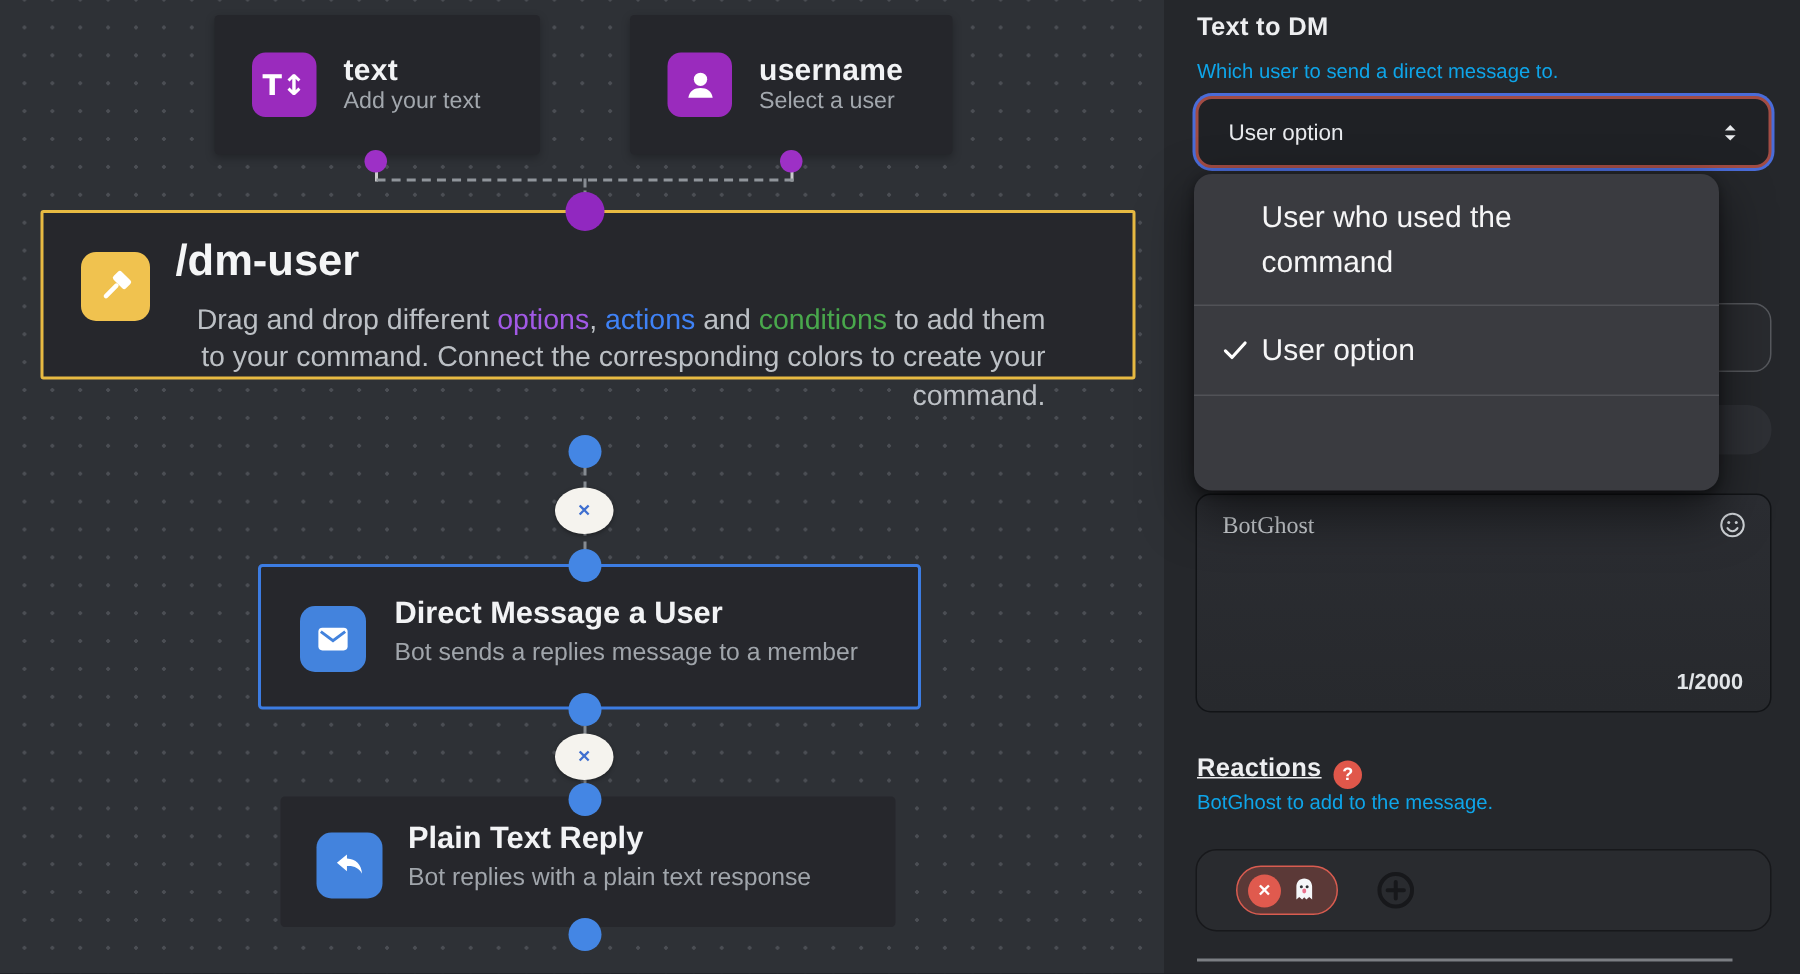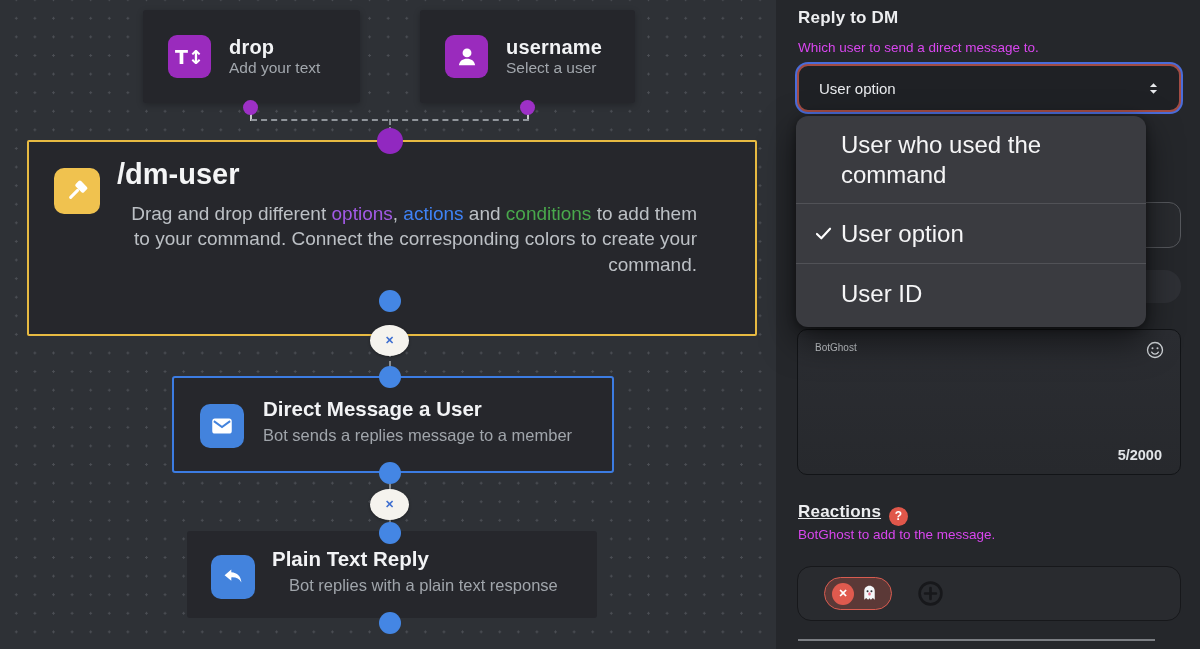--- a/index.html
+++ b/index.html
@@ -26,21 +26,21 @@
     display:flex; align-items:center; justify-content:center;
   }
   .purple-bg { background:#9a2bbd; }
   .blue-bg   { background:#4383dd; }
   .yellow-bg { background:#f0c24f; }
   .node-title { font-size:20px; font-weight:bold; color:#f2f3f5; letter-spacing:.2px; }
   .node-sub   { font-size:15.5px; color:#a2a7ad; margin-top:0; }
   .tglyph { color:#fff; font-weight:bold; font-size:19px; font-family:"DejaVu Sans", sans-serif; }
 
   .cmd-block {
-    position:absolute; left:27px; top:140px; width:730px; height:196px;
+    position:absolute; left:27px; top:140px; width:730px; height:113px;
     background:#26272c; border:2px solid #e7ba42; border-radius:2px;
   }
   .cmd-icon { position:absolute; left:25px; top:26px; width:46px; height:46px;
     border-radius:10px; display:flex; align-items:center; justify-content:center; }
   .cmd-title { position:absolute; left:88px; top:16px; font-size:29px; font-weight:bold; color:#f4f5f6; }
   .cmd-desc { position:absolute; left:90px; top:59px; width:578px; font-size:19px; line-height:1.33; color:#bcc0c5;text-align:right; }
 
   .action-block { position:absolute; background:#26272c; border-radius:3px; }
   .ab-border-blue { border:2px solid #3c7ce2; }
   .ab-icon { position:absolute; left:26px; top:26px; width:44px; height:44px; border-radius:10px;
@@ -58,39 +58,39 @@
   .unlink {
     position:absolute; width:39px; height:31px; background:#f5f3ee; border-radius:50%;
     display:flex; align-items:center; justify-content:center;
     box-shadow:0 1px 3px rgba(0,0,0,.35);
     color:#3f6fd0; font-size:11px; font-weight:bold;
   }
 
   
   .panel { position:absolute; left:776px; top:0; width:424px; height:649px; background:#25272b; }
   .p-heading { position:absolute; font-size:17px; font-weight:bold; color:#edeef0; letter-spacing:.2px; }
-  .p-help { position:absolute; font-size:13.5px; color:#d946ef; }
+  .p-help { position:absolute; font-size:13.5px; color:#0ea5e9; }
   .select {
     position:absolute; left:21px; top:64px; width:384px; height:48px;
     background:#1f2125; border:2px solid #a24c44; border-radius:11px;
     box-shadow:0 0 0 2px #4a6cd9;
     display:flex; align-items:center; padding:0 16px 0 20px;
     font-size:15px; color:#e8eaed; cursor:pointer;
   }
   .select .spacer { flex:1; }
   .hidden-field { position:absolute; left:21px; top:202px; width:384px; height:46px;
     border:1.5px solid #56585d; border-radius:12px; background:#292b2f; }
   .hidden-pill { position:absolute; left:21px; top:270px; width:384px; height:33px;
     border-radius:16px; background:#2e3035; }
   .msgbox {
     position:absolute; left:21px; top:329px; width:384px; height:146px;
     background:linear-gradient(#2b2d32,#27292d);
     border:1.5px solid #121417; border-radius:10px;
   }
-  .msg-text { position:absolute; left:17px; top:12px; font-size:10px; color:#ccd0d4; }
+  .msg-text { position:absolute; left:17px; top:12px; font-size:16px; color:#ccd0d4;font-family:Liberation Serif, serif; }
   .msg-emoji { position:absolute; right:15px; top:10px; width:20px; height:20px; cursor:pointer; }
   .msg-count { position:absolute; right:18px; bottom:11px; font-size:14.5px; font-weight:bold; color:#e2e5e8; }
   .q-badge { width:19px; height:19px; border-radius:50%; background:#e0574a; color:#fff;
     font-size:12px; font-weight:bold; display:inline-flex; align-items:center; justify-content:center;
     margin-left:8px; vertical-align:-3px; cursor:pointer; }
   .react-box { position:absolute; left:21px; top:566px; width:384px; height:55px;
     background:#292b2f; border:1.5px solid #17181b; border-radius:14px; }
   .react-pill { position:absolute; left:26px; top:10px; width:68px; height:33px;
     background:rgba(224,92,80,.28); border:1.5px solid #d95c50; border-radius:17px;
     display:flex; align-items:center; padding:0 7px; gap:5px; cursor:pointer; }
@@ -99,39 +99,39 @@
   .add-btn { position:absolute; left:118px; top:12px; width:29px; height:29px; cursor:pointer; }
   .p-divider { position:absolute; left:22px; top:639px; width:357px; height:2px; background:#7b7e83; }
 
   
   .menu {
     position:absolute; left:796px; top:116px; width:350px; height:211px;
     background:#3a3b40; border-radius:12px; z-index:30;
     box-shadow:0 14px 34px rgba(0,0,0,.55), 0 2px 8px rgba(0,0,0,.4);
     overflow:hidden; color:#f5f5f6;
   }
-  .menu-item { position:relative; font-size:24px; line-height:30px; padding:15px 20px 14px 45px; cursor:pointer; }
+  .menu-item { position:relative; font-size:20px; line-height:30px; padding:15px 20px 14px 45px; cursor:pointer; }
   .menu-item.wrap { padding-top:14px; padding-bottom:13px; }
   .menu-item .label { display:block; max-width:230px; }
   .menu-sep { height:1px; background:#515257; }
   .menu-check { position:absolute; left:17px; top:19px; width:21px; height:21px; }
 </style>
 </head>
 <body>
 
 <div class="app">
 
   <div class="canvas">
 
     <div class="node" style="left:143px; top:10px; width:217px; height:93px;">
       <div class="sq-icon purple-bg">
         <span class="tglyph">T↕</span>
       </div>
       <div>
-        <div class="node-title">drop</div>
+        <div class="node-title">text</div>
         <div class="node-sub">Add your text</div>
       </div>
     </div>
 
     <div class="node" style="left:420px; top:10px; width:215px; height:93px;">
       <div class="sq-icon purple-bg">
         <svg width="26" height="26" viewBox="0 0 24 24">
           <circle cx="12" cy="8.2" r="4.1" fill="#fff"></circle>
           <path d="M4.5 19.5c.6-4 3.6-6 7.5-6s6.9 2 7.5 6z" fill="#fff"></path>
         </svg>
@@ -188,30 +188,30 @@
       <span>✕</span>
     </div>
 
     <div class="action-block" style="left:187px; top:531px; width:410px; height:87px;">
       <div class="ab-icon blue-bg" style="left:24px; top:24px;">
         <svg width="24" height="24" viewBox="0 0 24 24">
           <path d="M10.3 4.6 3.6 10.2l6.7 5.6v-3.4c4.8-.3 7.9 1.3 10.1 5.1-.5-6.3-4.1-9.8-10.1-10.2z" fill="#fff"></path>
         </svg>
       </div>
       <div class="ab-title" style="left:85px; top:16px;">Plain Text Reply</div>
-      <div class="ab-sub" style="left:102px; top:45px;">Bot replies with a plain text response</div>
+      <div class="ab-sub" style="left:85px; top:45px;">Bot replies with a plain text response</div>
     </div>
     <div class="dot dot-blue" style="left:379px; top:522px;"></div>
     <div class="dot dot-blue" style="left:379px; top:612px;"></div>
 
   </div>
 
   <div class="panel">
 
-    <div class="p-heading" style="left:22px; top:8px;">Reply to DM</div>
+    <div class="p-heading" style="left:22px; top:8px;">Text to DM</div>
     <div class="p-help" style="left:22px; top:40px;">Which user to send a direct message to.</div>
 
     <div class="select">
       <span>User option</span>
       <span class="spacer"></span>
       <svg width="19" height="19" viewBox="0 0 24 24">
         <path d="M7.5 10 12 5.5 16.5 10z" fill="#e8eaed"></path>
         <path d="M7.5 14 12 18.5 16.5 14z" fill="#e8eaed"></path>
       </svg>
     </div>
@@ -220,21 +220,21 @@
     <div class="hidden-pill"></div>
 
     <div class="msgbox">
       <div class="msg-text">BotGhost</div>
       <svg class="msg-emoji" viewBox="0 0 24 24">
         <circle cx="12" cy="12" r="9" fill="none" stroke="#ced2d6" stroke-width="1.6"></circle>
         <circle cx="9" cy="10" r="1.2" fill="#ced2d6"></circle>
         <circle cx="15" cy="10" r="1.2" fill="#ced2d6"></circle>
         <path d="M8 14.5c1 1.6 2.4 2.4 4 2.4s3-.8 4-2.4" stroke="#ced2d6" stroke-width="1.6" fill="none" stroke-linecap="round"></path>
       </svg>
-      <div class="msg-count">5/2000</div>
+      <div class="msg-count">1/2000</div>
     </div>
 
     <div class="p-heading" style="left:22px; top:502px;text-decoration:underline;">
       <span>Reactions</span><span class="q-badge">?</span>
     </div>
     <div class="p-help" style="left:22px; top:527px;">BotGhost to add to the message.</div>
 
     <div class="react-box">
       <div class="react-pill">
         <span class="rm-circle">✕</span>
@@ -259,18 +259,15 @@
       <span class="label">User who used the command</span>
     </div>
     <div class="menu-sep"></div>
     <div class="menu-item">
       <svg class="menu-check" viewBox="0 0 24 24">
         <path d="M4.5 12.5l5 5L19.5 6.5" stroke="#fff" stroke-width="2.4" fill="none" stroke-linecap="round" stroke-linejoin="round"></path>
       </svg>
       <span class="label">User option</span>
     </div>
     <div class="menu-sep"></div>
-    <div class="menu-item">
-      <span class="label">User ID</span>
-    </div>
   </div>
 
 </div>
 
 </body></html>

